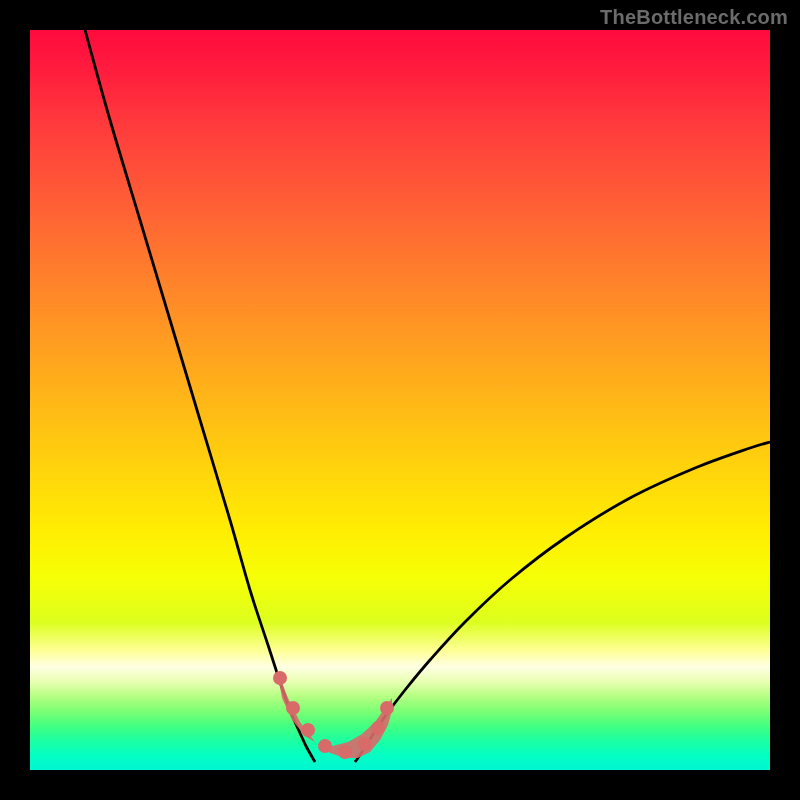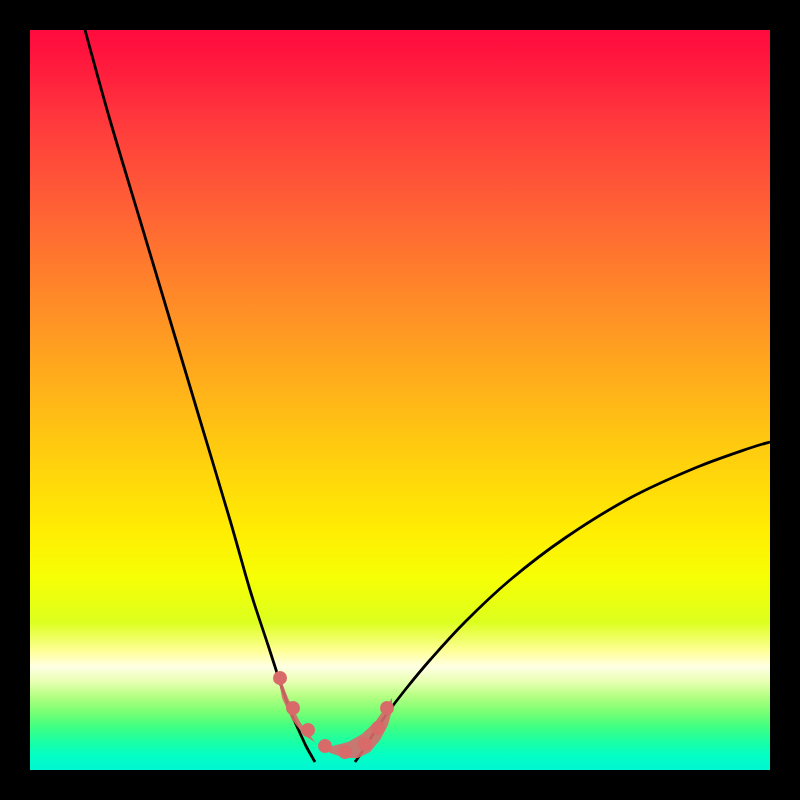--- a/index.html
+++ b/index.html
@@ -88,13 +88,14 @@
             <circle cx="278" cy="700" r="7"></circle>
             <circle cx="295" cy="716" r="7"></circle>
             <circle cx="315" cy="722" r="7"></circle>
             <circle cx="335" cy="714" r="7"></circle>
             <circle cx="348" cy="698" r="7"></circle>
             <circle cx="357" cy="678" r="7"></circle>
           </g>
       </g>
     </svg>
   </div>
+  <div class="watermark">TheBottleneck.com</div>
 </div>
 
 </body></html>

